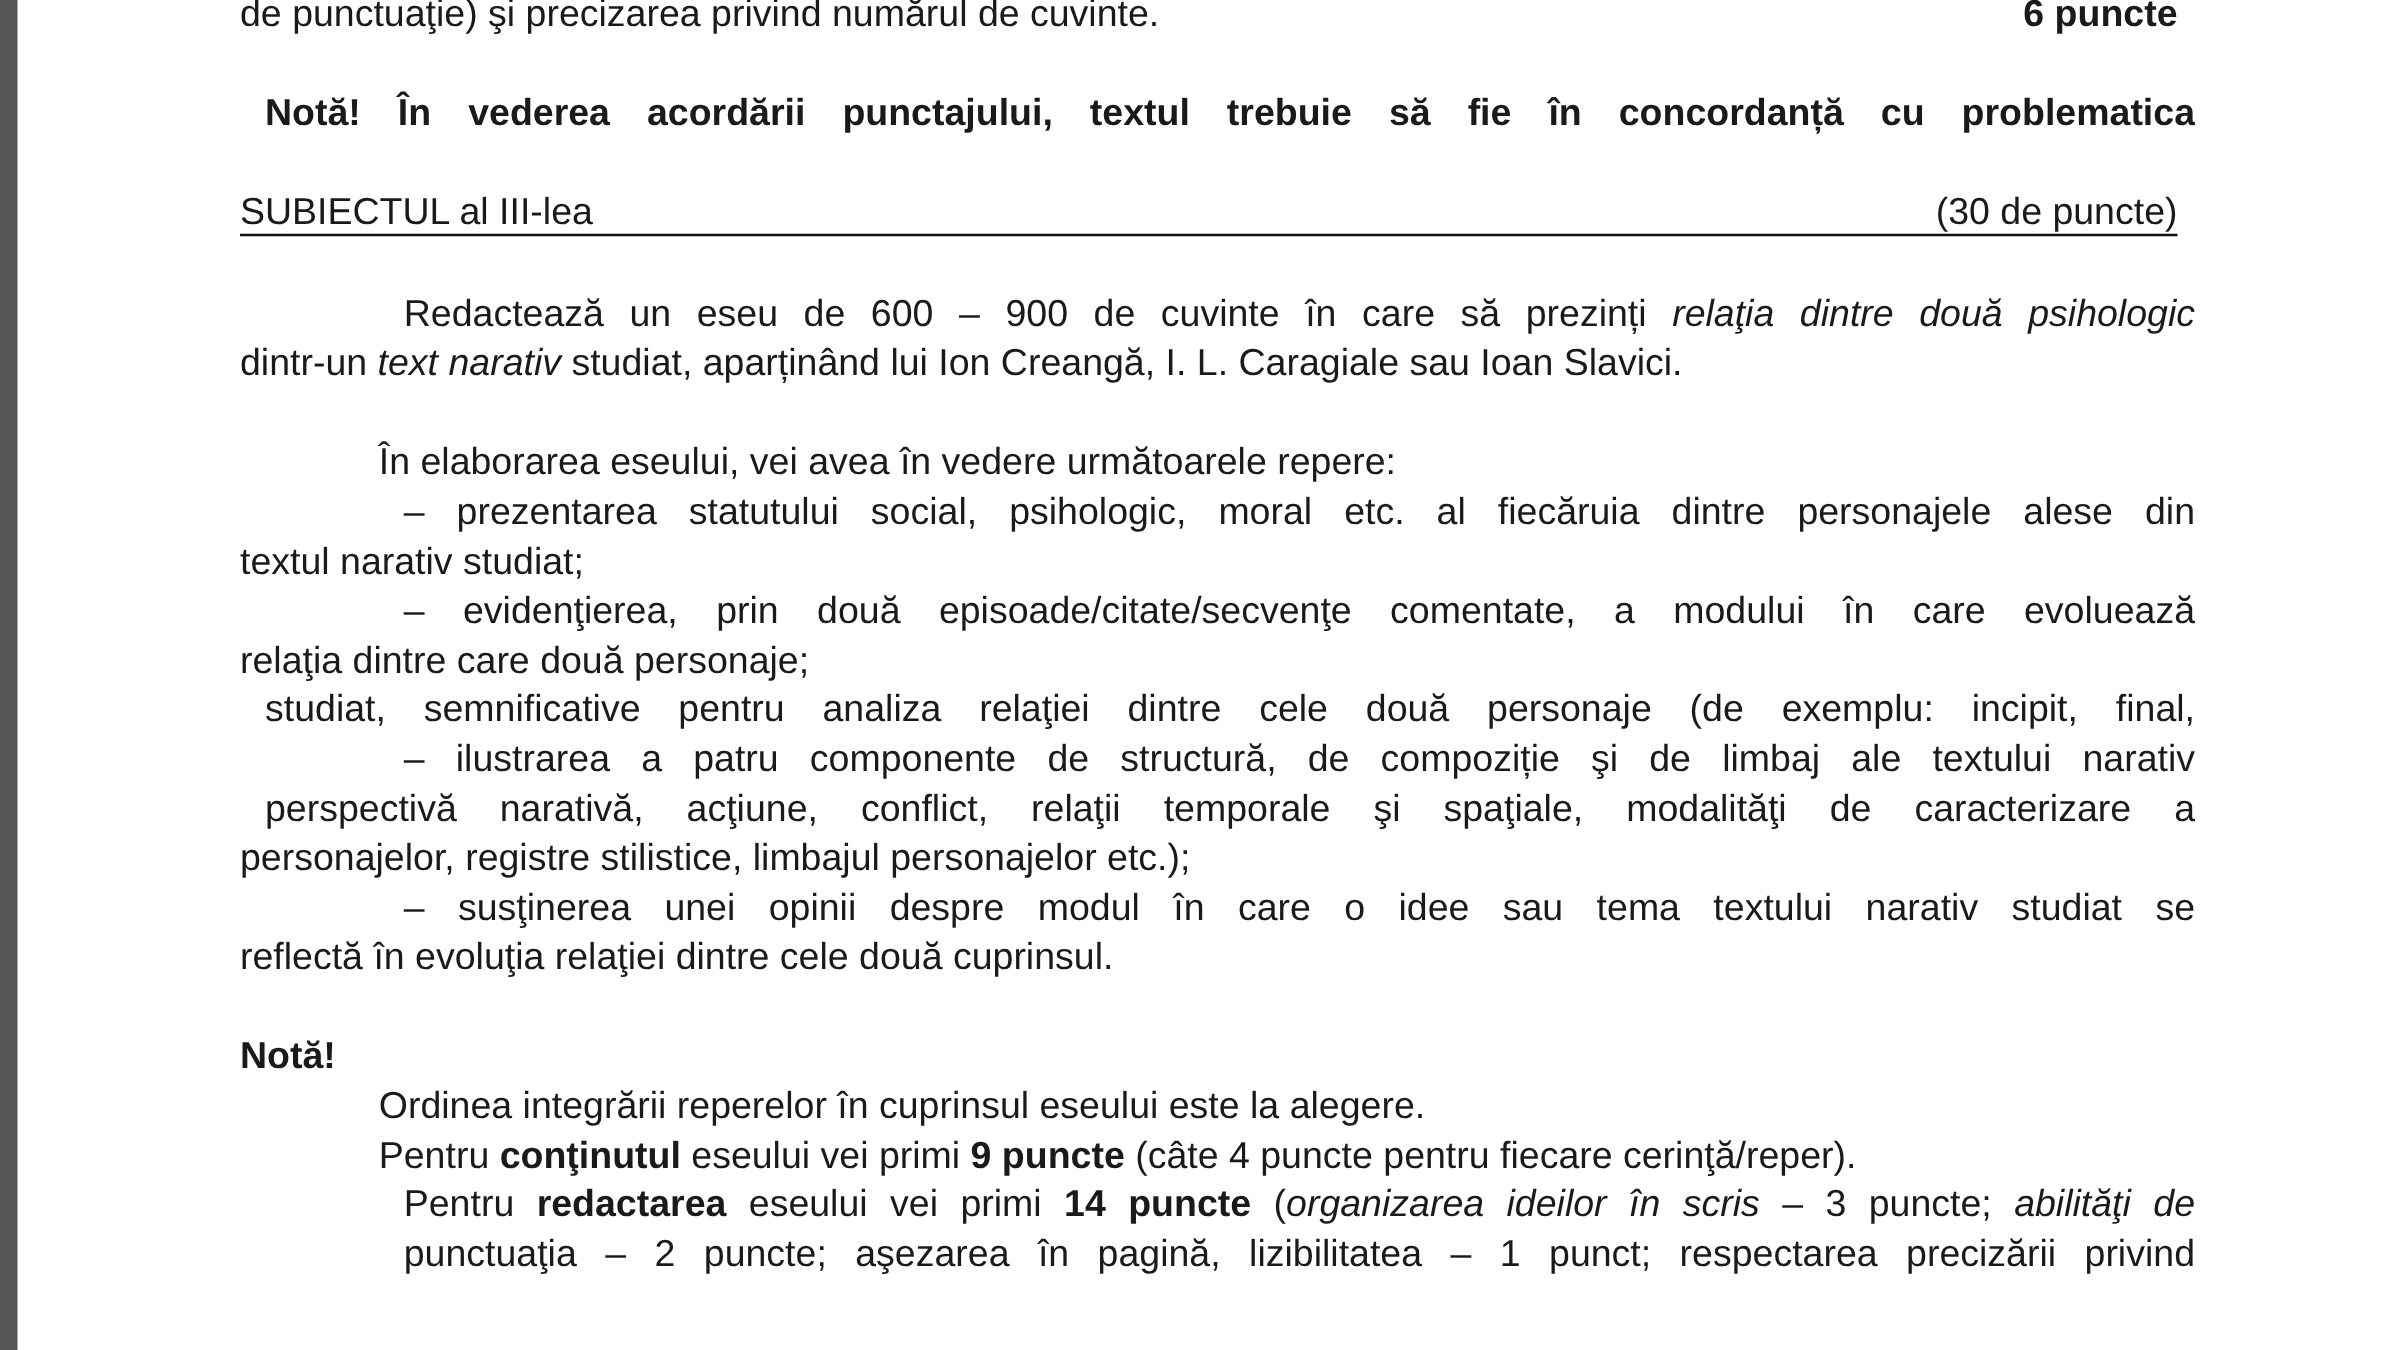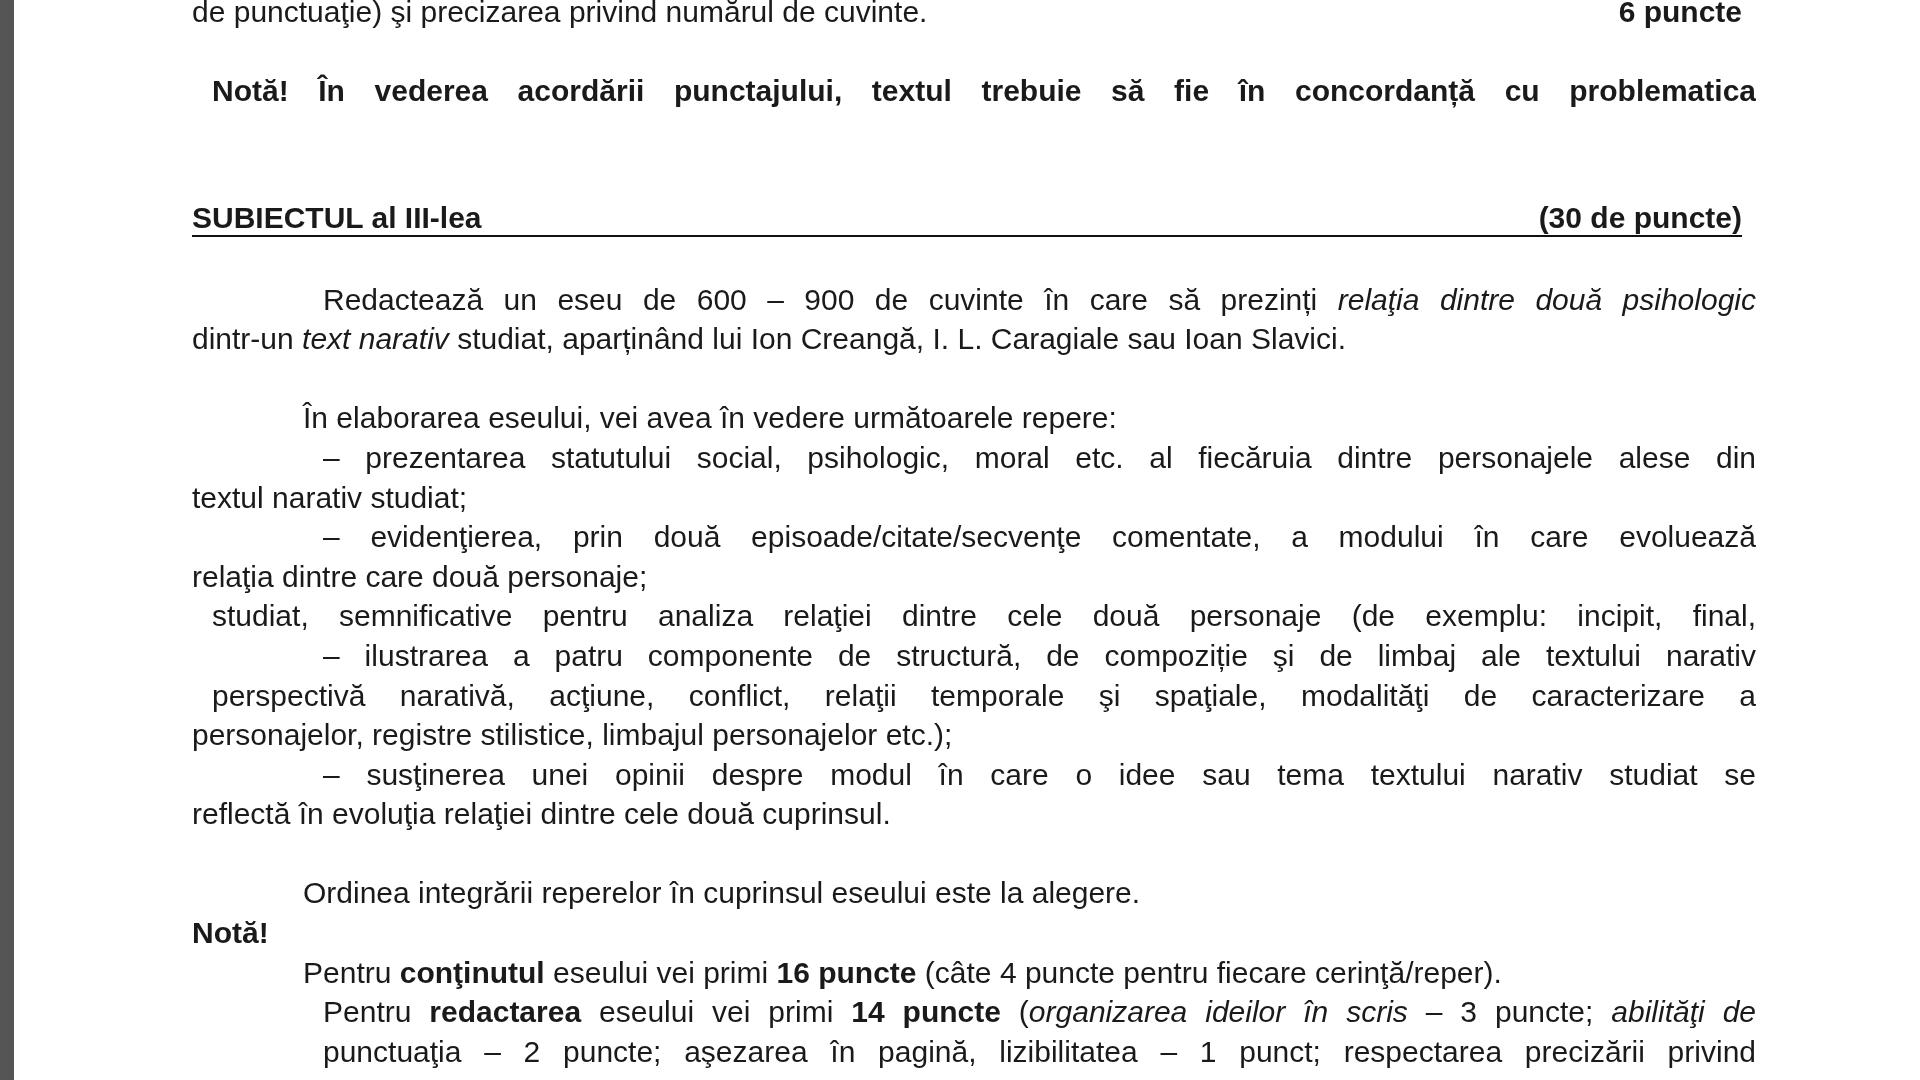--- a/index.html
+++ b/index.html
@@ -51,27 +51,26 @@
     .i { font-style: italic; }
     .row-split {
       display: flex;
       justify-content: space-between;
       height: 39.6px;
       white-space: nowrap;
     }
     .heading-row {
       display: flex;
       justify-content: space-between;
-      font-weight: bold;
+      font-weight: normal;
       border-bottom: 2.5px solid #111;
       width: 1550px;
       height: 37px;
       margin-bottom: 2.6px;
       white-space: nowrap;
-      margin-top: 48px;
     }
     .bold-note {
       font-weight: bold;
     }
   </style>
 </head>
 <body>
 
 <div class="left-bar"></div>
 
@@ -111,23 +110,23 @@
   <div class="justify">studiat, semnificative pentru analiza relaţiei dintre cele două personaje (de exemplu: incipit, final,</div>
   <div class="justify indent">– ilustrarea a patru componente de structură, de compoziție şi de limbaj ale textului narativ</div>
   <div class="justify">perspectivă narativă, acţiune, conflict, relaţii temporale şi spaţiale, modalităţi de caracterizare a</div>
   <div class="line">personajelor, registre stilistice, limbajul personajelor etc.);</div>
 
   <div class="justify indent">– susţinerea unei opinii despre modul în care o idee sau tema textului narativ studiat se</div>
   <div class="line">reflectă în evoluţia relaţiei dintre cele două cuprinsul.</div>
 
   <div class="gap"></div>
 
+  <div class="line b">Notă!</div>
   <div class="line indent">Ordinea integrării reperelor în cuprinsul eseului este la alegere.</div>
-  <div class="line b">Notă!</div>
 
-  <div class="line indent"><span>Pentru </span><span class="b">conţinutul</span><span> eseului vei primi </span><span class="b">16 puncte</span><span> (câte 4 puncte pentru fiecare cerinţă/reper).</span></div>
+  <div class="line indent"><span>Pentru </span><span class="b">conţinutul</span><span> eseului vei primi </span><span class="b">9 puncte</span><span> (câte 4 puncte pentru fiecare cerinţă/reper).</span></div>
 
   <div class="justify indent"><span>Pentru </span><span class="b">redactarea</span><span> eseului vei primi </span><span class="b">14 puncte</span><span> (</span><span class="i">organizarea ideilor în scris</span><span> – 3 puncte; </span><span class="i">abilităţi de</span></div>
 
 
   <div class="justify indent">punctuaţia – 2 puncte; aşezarea în pagină, lizibilitatea – 1 punct; respectarea precizării privind</div>
 
 </div>
 
 </body></html>

